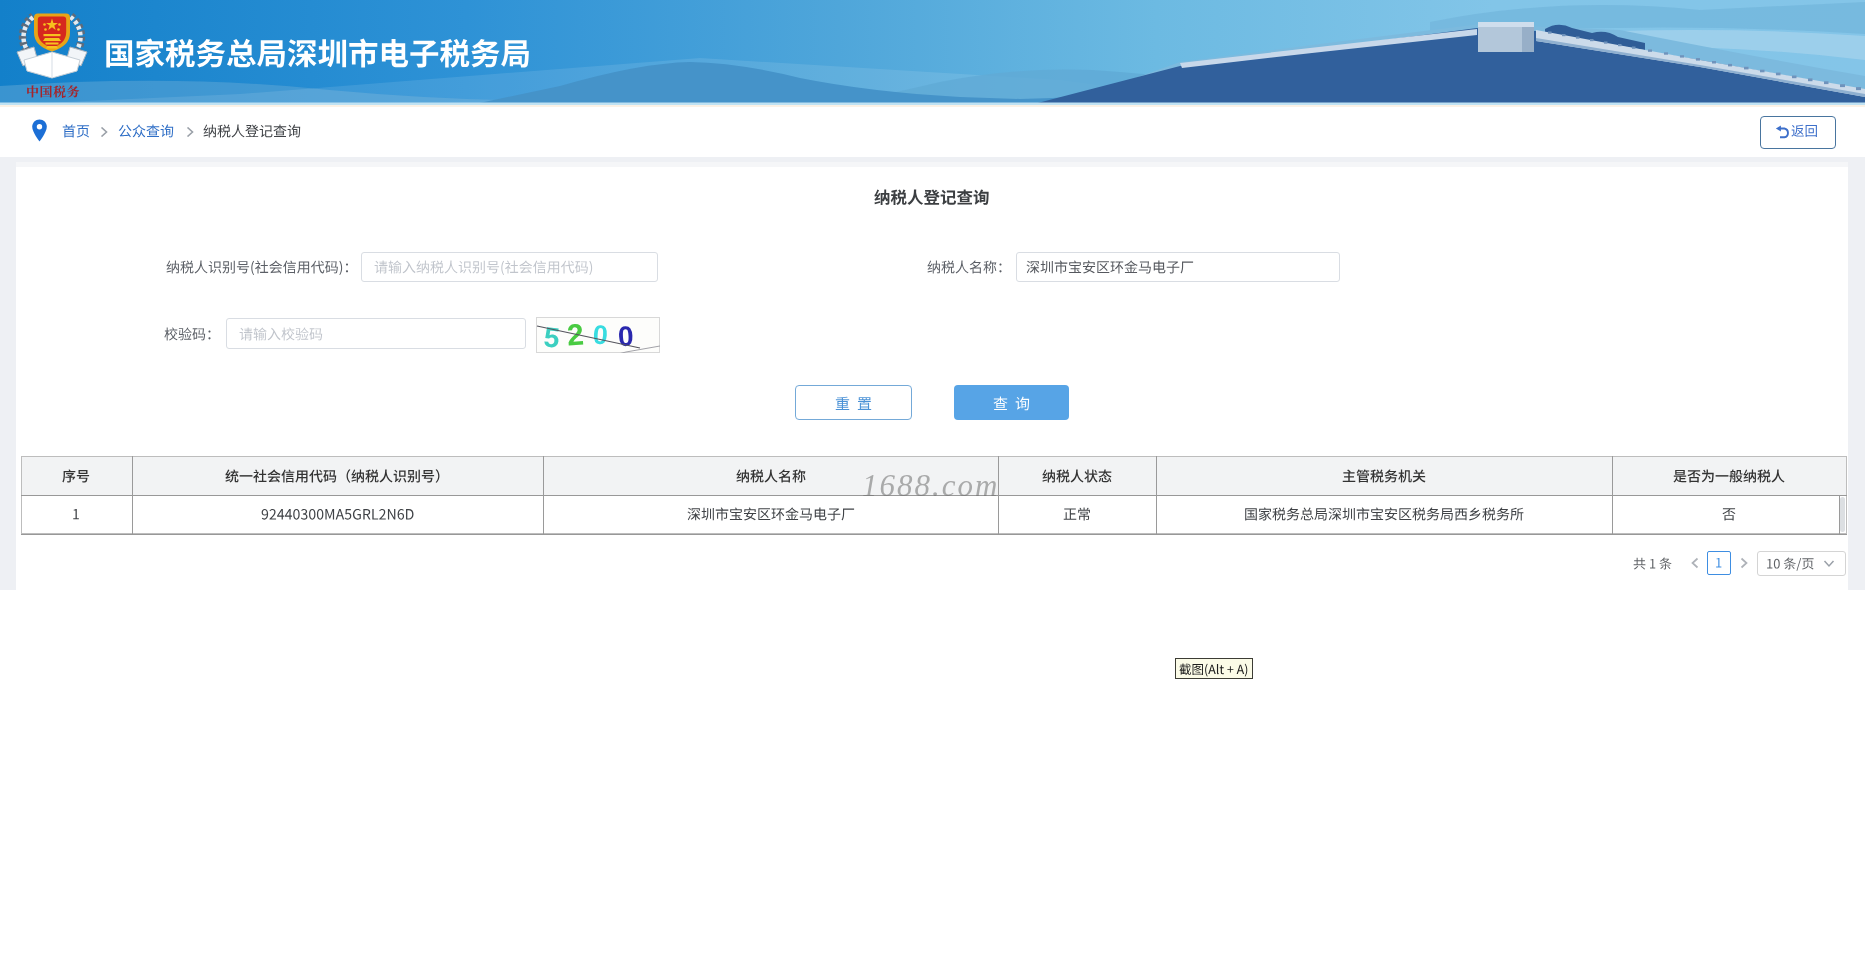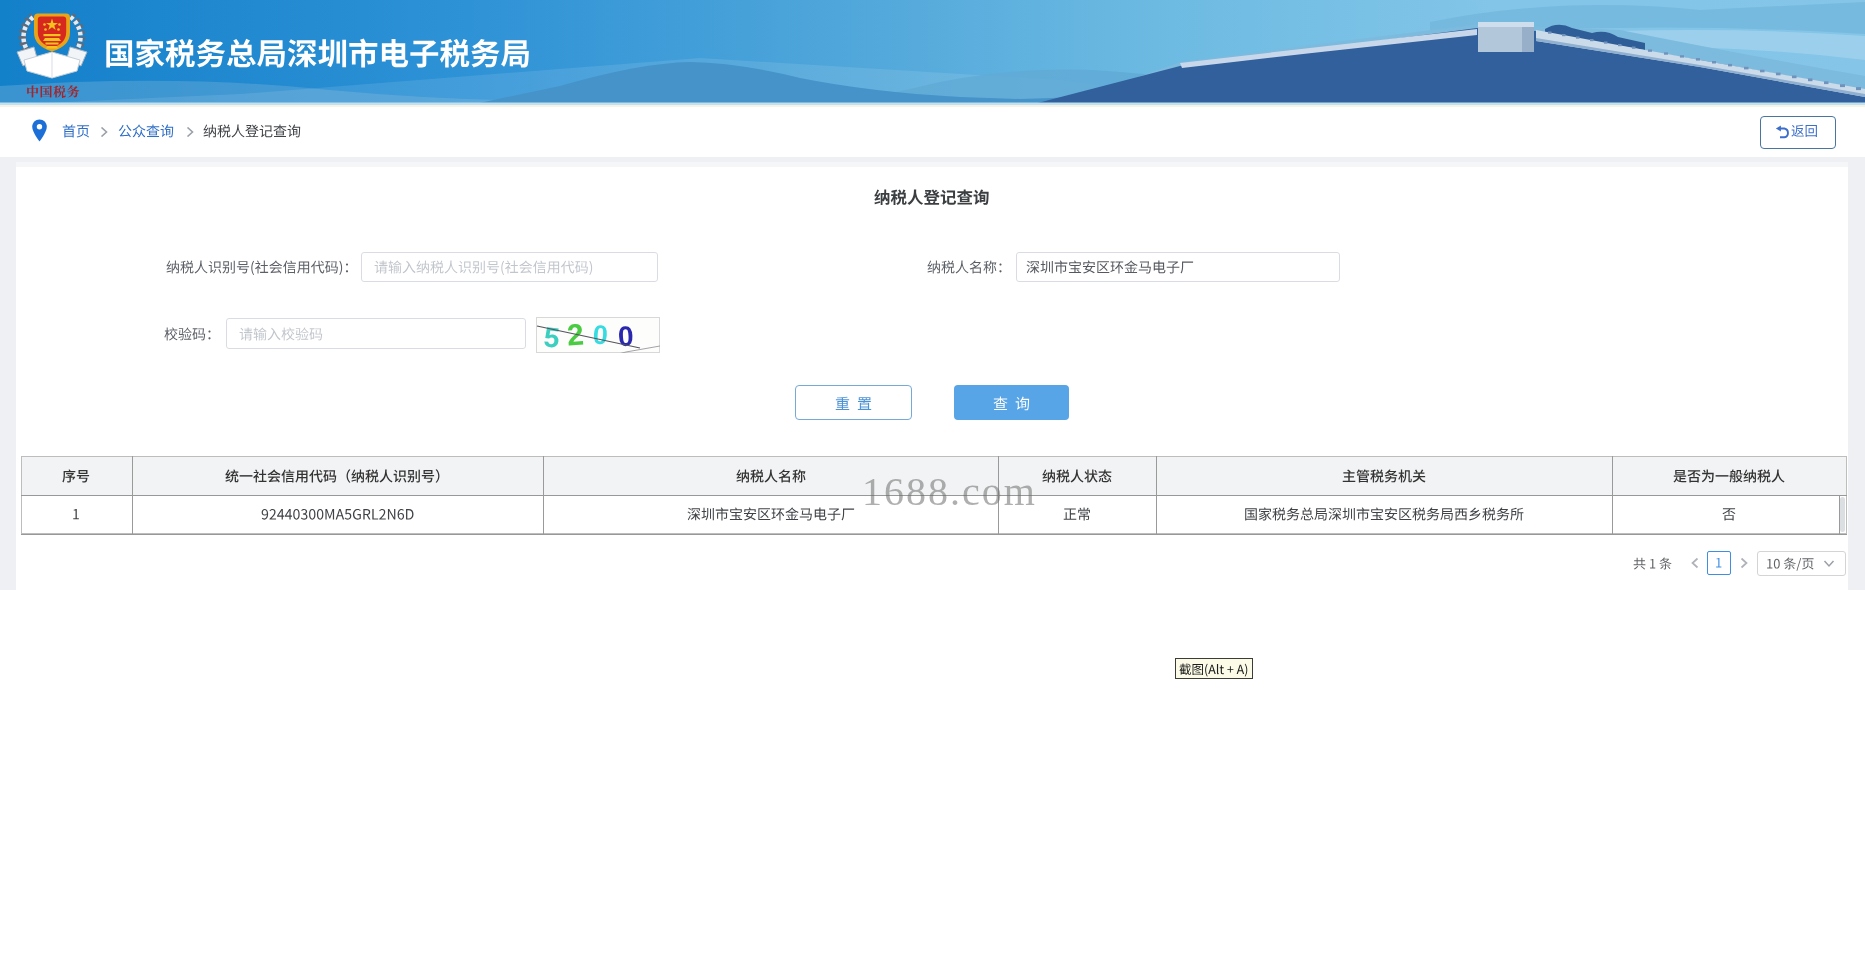--- a/index.html
+++ b/index.html
@@ -485,21 +485,21 @@
       </g>
     </svg>
   </div>
 <div style="position:absolute;left:1722.2px;top:507.2px;width:14px;height:14px">
     <svg style="position:absolute;left:0;top:0;overflow:visible;" width="14" height="14">
       <g fill="#3f4246" transform="translate(0,12.32)">
         <path transform="translate(0.0,0) scale(0.014000)" d="M579 -565C694 -517 833 -436 905 -378L959 -435C885 -490 747 -569 633 -615ZM177 -298V80H254V32H750V78H831V-298ZM254 -35V-232H750V-35ZM66 -783V-712H509C393 -590 213 -491 35 -434C52 -419 77 -384 88 -366C217 -415 349 -484 461 -570V-327H537V-634C563 -659 588 -685 610 -712H934V-783Z"></path>
       </g>
     </svg>
   </div>
-<div style="position:absolute;left:862px;top:468px;width:220px;height:36px;font-family:'Liberation Serif',serif;font-size:40px;color:rgba(110,110,110,0.55);letter-spacing:2px">1688.com</div>
+<div style="position:absolute;left:862px;top:468px;width:220px;height:36px;font-family:'Liberation Serif',serif;font-style:italic;font-size:31px;color:rgba(110,110,110,0.55);letter-spacing:2px">1688.com</div>
 <div style="position:absolute;left:1633.0px;top:556.6px;width:39px;height:13px">
     <svg style="position:absolute;left:0;top:0;overflow:visible;" width="39" height="13">
       <g fill="#5f6266" transform="translate(0,11.44)">
         <path transform="translate(0.0,0) scale(0.013000)" d="M587 -150C682 -80 804 20 864 80L935 34C870 -27 745 -122 653 -189ZM329 -187C273 -112 160 -25 62 28C79 41 106 65 121 81C222 23 335 -70 407 -157ZM89 -628V-556H280V-318H48V-245H956V-318H720V-556H920V-628H720V-831H643V-628H357V-831H280V-628ZM357 -318V-556H643V-318Z"></path>
         <path transform="translate(15.9,0) scale(0.013000)" d="M88 0H490V-76H343V-733H273C233 -710 186 -693 121 -681V-623H252V-76H88Z"></path>
         <path transform="translate(26.0,0) scale(0.013000)" d="M300 -182C252 -121 162 -48 96 -10C112 2 134 27 146 43C214 -1 307 -84 360 -155ZM629 -145C699 -88 780 -6 818 47L875 4C836 -50 752 -129 683 -184ZM667 -683C624 -631 568 -586 502 -548C439 -585 385 -628 344 -679L348 -683ZM378 -842C326 -751 223 -647 74 -575C91 -564 115 -538 128 -520C191 -554 246 -592 294 -633C333 -587 379 -546 431 -511C311 -454 171 -418 35 -399C49 -382 64 -351 70 -332C219 -356 372 -399 502 -468C621 -404 764 -361 919 -339C929 -359 948 -390 964 -406C820 -424 686 -458 574 -510C661 -566 734 -636 782 -721L732 -752L718 -748H405C426 -774 444 -800 460 -826ZM461 -393V-287H147V-220H461V-3C461 8 457 11 446 11C435 12 395 12 357 10C367 29 377 57 380 76C438 76 477 76 503 65C530 54 537 35 537 -3V-220H852V-287H537V-393Z"></path>
       </g>
     </svg>
   </div>
 <svg width="10" height="12" style="position:absolute;left:1690px;top:557px">

